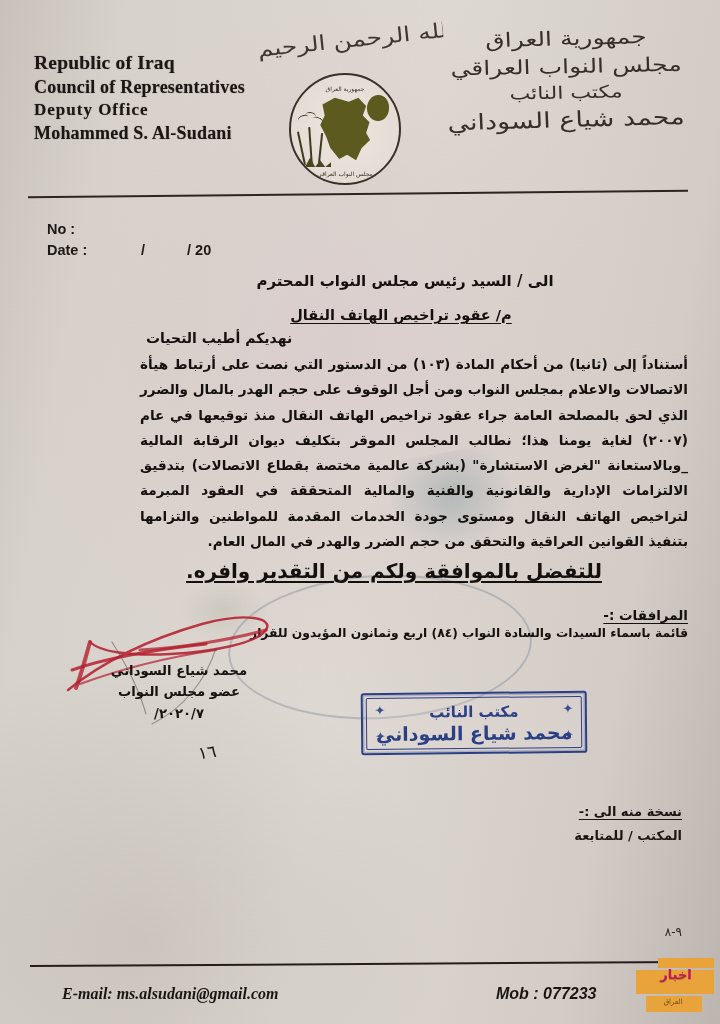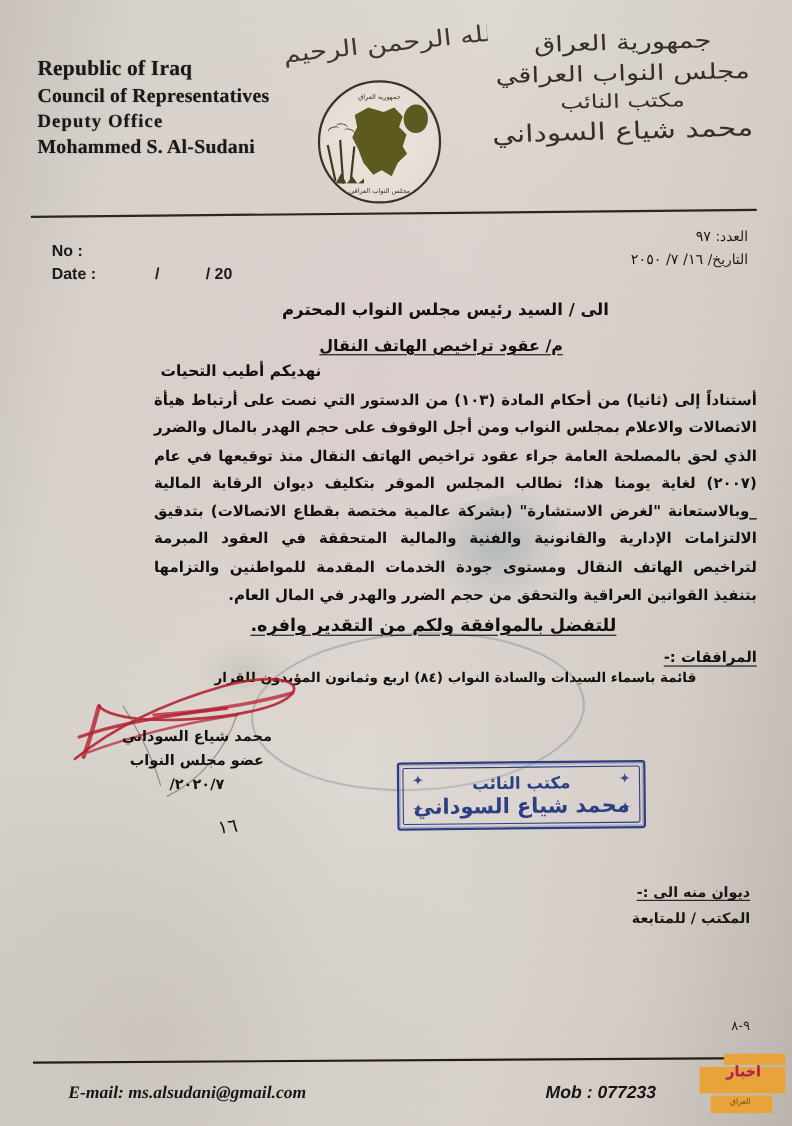--- a/index.html
+++ b/index.html
@@ -235,37 +235,37 @@
   .para {
     font-size: 13.6px;
     line-height: 1.86;
     text-align: justify;
     text-justify: inter-word;
     font-weight: 600;
   }
   .closing {
     margin-top: 5px;
     text-align: center;
-    font-size: 16px;
+    font-size: 20px;
     font-weight: 700;
     text-decoration: underline;
     text-underline-offset: 3px;
     padding-right: 40px;
   }
   .attach-head {
-    margin-top: 12px;
+    margin-top: 24px;
     text-align: right;
     font-size: 13.5px;
     font-weight: 700;
     text-decoration: underline;
     text-underline-offset: 3px;
   }
   .attach-item {
     margin-top: 3px;
-    text-align: center;
+    text-align: right;
     font-size: 12.3px;
     font-weight: 600;
   }
 
   
   .signature {
     position: absolute;
     left: 104px; top: 660px;
     width: 150px;
     text-align: center;
@@ -503,30 +503,20 @@
       <span class="lbl">No :</span>
       <span></span>
     </div>
     <div class="row">
       <span class="lbl">Date :</span>
       <span class="slash1">/</span>
       <span class="slash2">/ 20</span>
     </div>
   </div>
 
-  <div class="ar-nodate">
-    <div>
-      <span>العدد:</span>
-      <span class="hw">٩٧</span>
-    </div>
-    <div>
-      <span>التاريخ/</span>
-      <span class="hw">١٦/ ٧/ ٢٠٥٠</span>
-    </div>
-  </div>
 
   <div class="smudge"></div>
   <div class="smudge2"></div>
   <div class="round-stamp"></div>
 
   <div class="body-wrap">
     <div class="to-line">الى / السيد رئيس مجلس النواب المحترم</div>
     <div class="subject-line">م/ عقود تراخيص الهاتف النقال</div>
     <div class="greeting">نهديكم أطيب التحيات</div>
     <div class="para">أستناداً إلى (ثانيا) من أحكام المادة (١٠٣) من الدستور التي نصت على أرتباط هيأة الاتصالات والاعلام بمجلس النواب ومن أجل الوقوف على حجم الهدر بالمال والضرر الذي لحق بالمصلحة العامة جراء عقود تراخيص الهاتف النقال منذ توقيعها في عام (٢٠٠٧) لغاية يومنا هذا؛ نطالب المجلس الموقر بتكليف ديوان الرقابة المالية _وبالاستعانة "لغرض الاستشارة" (بشركة عالمية مختصة بقطاع الاتصالات) بتدقيق الالتزامات الإدارية والقانونية والفنية والمالية المتحققة في العقود المبرمة لتراخيص الهاتف النقال ومستوى جودة الخدمات المقدمة للمواطنين والتزامها بتنفيذ القوانين العراقية والتحقق من حجم الضرر والهدر في المال العام.</div>
@@ -559,21 +549,21 @@
       <span class="corner c1">✦</span>
       <span class="corner c2">✦</span>
       <span class="corner c3">✦</span>
       <span class="corner c4">✦</span>
       <div class="l1">مكتب النائب</div>
       <div class="l2">محمد شياع السوداني</div>
     </div>
   </div>
 
   <div class="copyto">
-    <div class="hdr">ديوان منه الى :-</div>
+    <div class="hdr">نسخة منه الى :-</div>
     <div>المكتب / للمتابعة</div>
   </div>
 
   <div class="pagemark">٩-٨</div>
 
   <div class="rule-bottom"></div>
   <div class="footer-left">
     <span>E-mail:</span>
     <span>ms.alsudani@gmail.com</span>
   </div>

